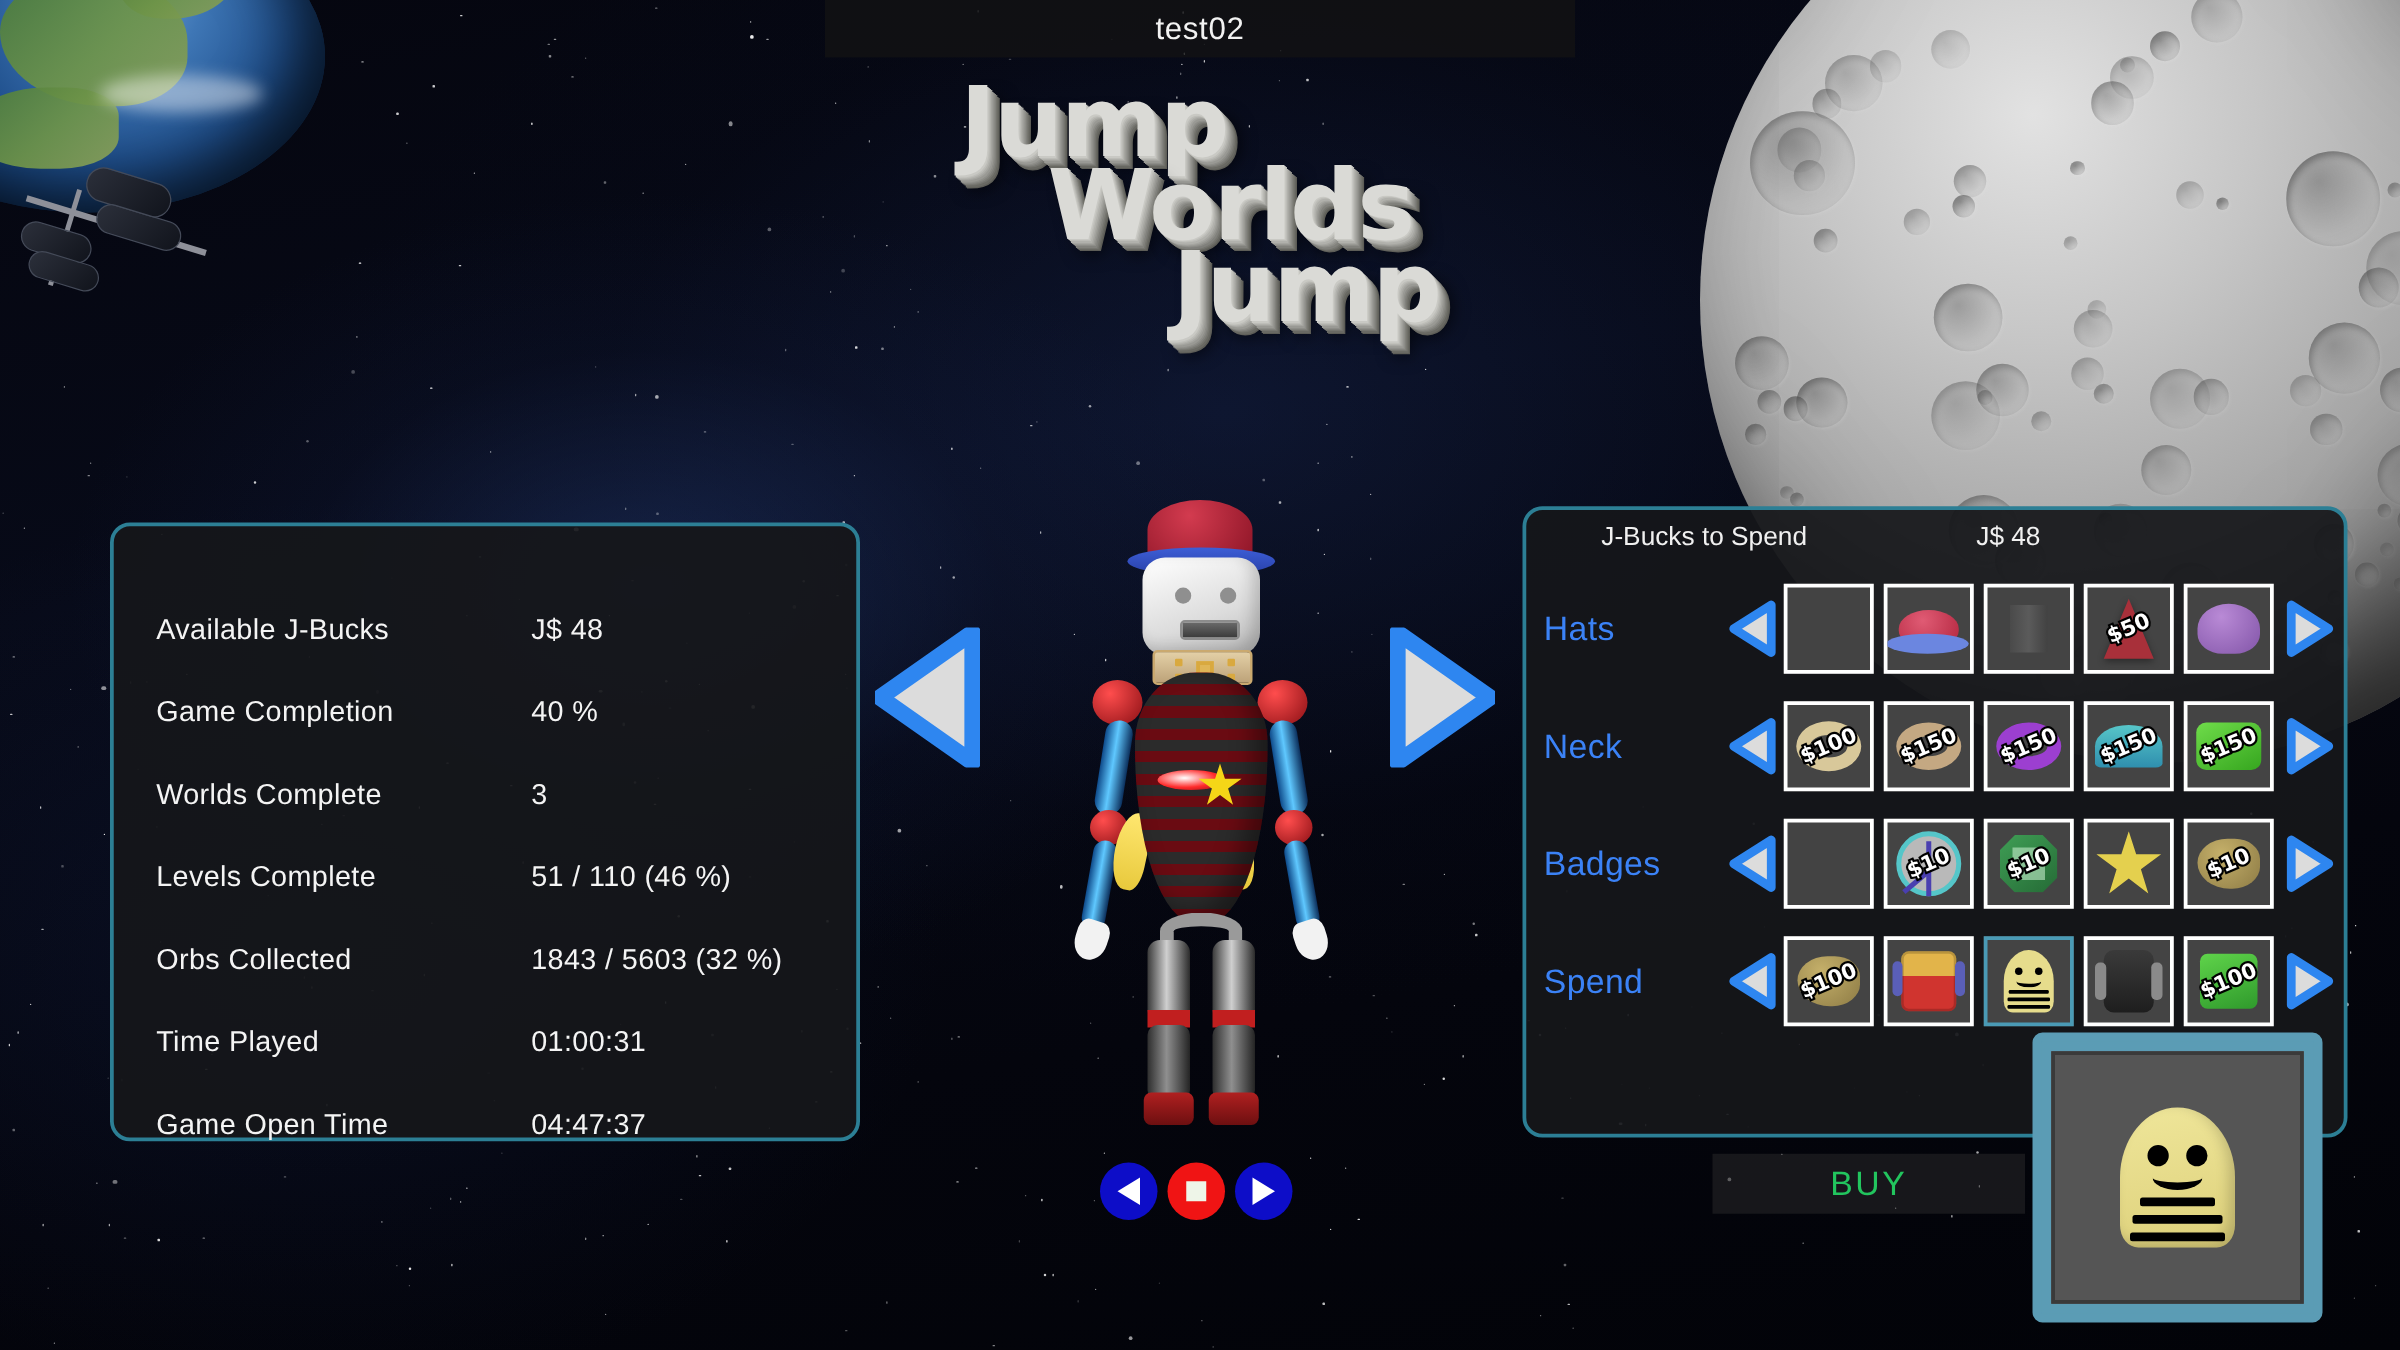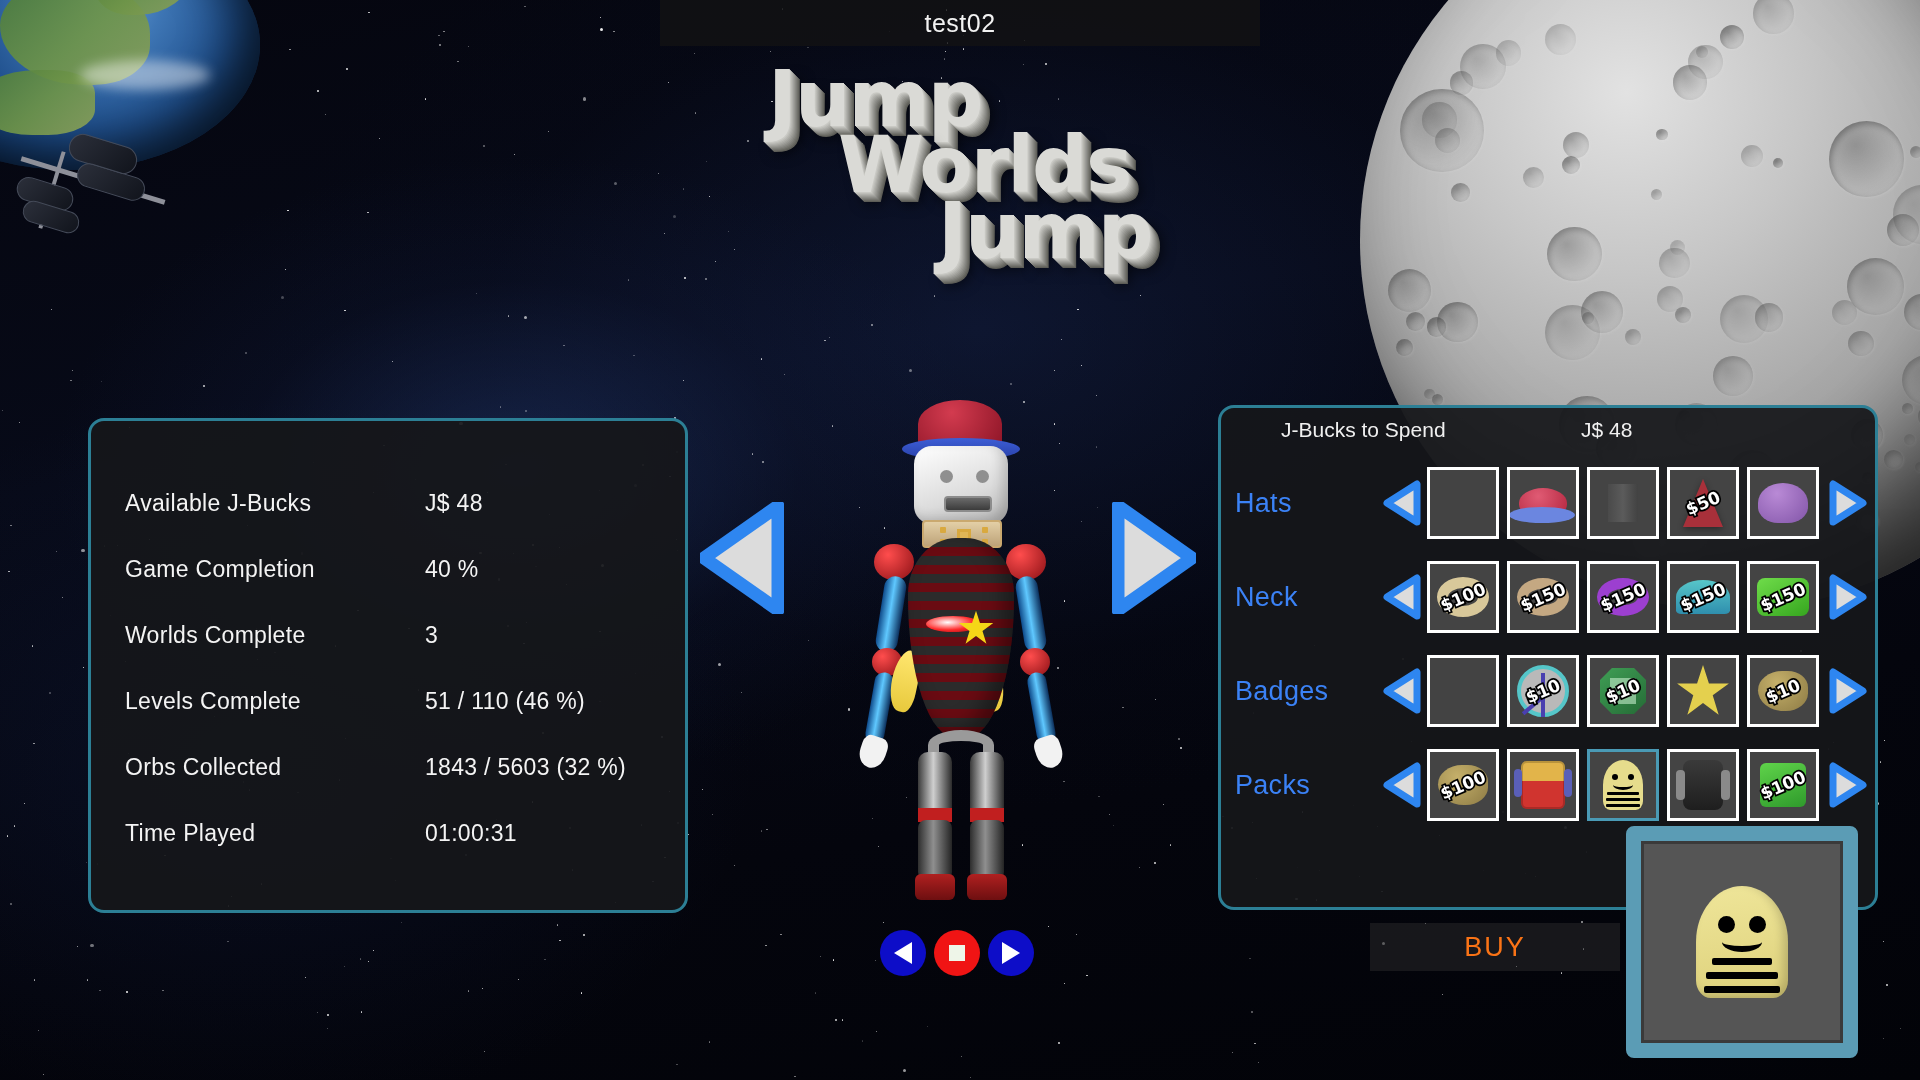--- a/index.html
+++ b/index.html
@@ -190,21 +190,21 @@
   .art-pack-dark::before{ content:""; position:absolute; left:-7px; top:10px; width:9px; height:30px; border-radius:4px; background:#8a8a8a; }
   .art-pack-dark::after { content:""; position:absolute; right:-7px; top:10px; width:9px; height:30px; border-radius:4px; background:#8a8a8a; }
   .art-pack-green { width:46px; height:44px; border-radius:6px; background:linear-gradient(160deg,#5fd34a,#2f9a2c); }
 
   .buy-btn {
     position:absolute; left:1370px; top:923px; width:250px; height:48px;
     background:rgba(40,40,42,0.55);
     display:flex; align-items:center; justify-content:center;
     z-index:26;
   }
-  .buy-label { font-size:27px; color:#f97316; letter-spacing:2px; }
+  .buy-label { font-size:27px; color:#22c55e; letter-spacing:2px; }
 
   
   #preview-box {
     position:absolute; left:1626px; top:826px; width:232px; height:232px;
     border:7px solid #5b9cb5; border-radius:8px;
     background:#5b9cb5; z-index:45;
   }
   #preview-inner {
     position:absolute; inset:8px; background:#555; border:3px solid #3a3a3a;
     display:flex; align-items:center; justify-content:center;
@@ -784,20 +784,24 @@
           <div class="stat-value">51 / 110 (46 %)</div>
         </div>
         <div class="stat-row">
           <div class="stat-label">Orbs Collected</div>
           <div class="stat-value">1843 / 5603 (32 %)</div>
         </div>
         <div class="stat-row">
           <div class="stat-label">Time Played</div>
           <div class="stat-value">01:00:31</div>
         </div>
+        <div class="stat-row">
+          <div class="stat-label">Game Open Time</div>
+          <div class="stat-value">04:47:37</div>
+        </div>
       </div>
   </div>
 
   <div id="character">
     <div class="c-hat-dome"></div>
     <div class="c-hat-brim"></div>
     <div class="c-head"></div>
     <div class="c-eye l"></div>
     <div class="c-eye r"></div>
     <div class="c-mouth"></div>
@@ -939,21 +943,21 @@
               <div class="price">$10</div>
             </div>
           </div>
           <div class="arrow-btn">
             <svg width="42" height="46" viewBox="0 0 42 46">
               <polygon points="8,4 8,42 38,23" fill="#dcdcdc" stroke="#2e86f0" stroke-width="7" stroke-linejoin="round"></polygon>
             </svg>
           </div>
         </div>
         <div class="shop-row">
-          <div class="shop-row-label">Packs</div>
+          <div class="shop-row-label">Spend</div>
           <div class="arrow-btn">
             <svg width="42" height="46" viewBox="0 0 42 46">
               <polygon points="36,4 36,42 6,23" fill="#dcdcdc" stroke="#2e86f0" stroke-width="7" stroke-linejoin="round"></polygon>
             </svg>
           </div>
           <div class="tiles">
             <div class="tile">
               <div class="art-blob"></div>
               <div class="price">$100</div>
             </div>

